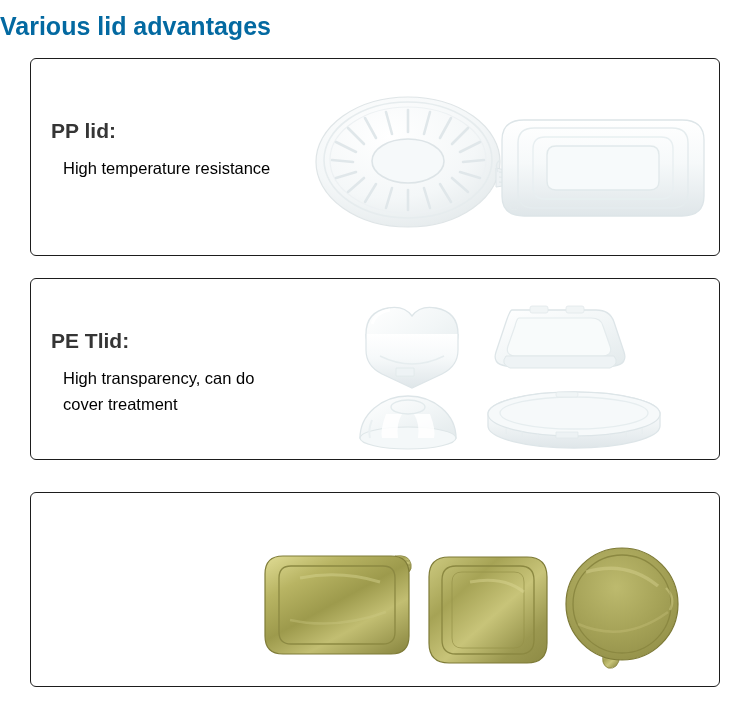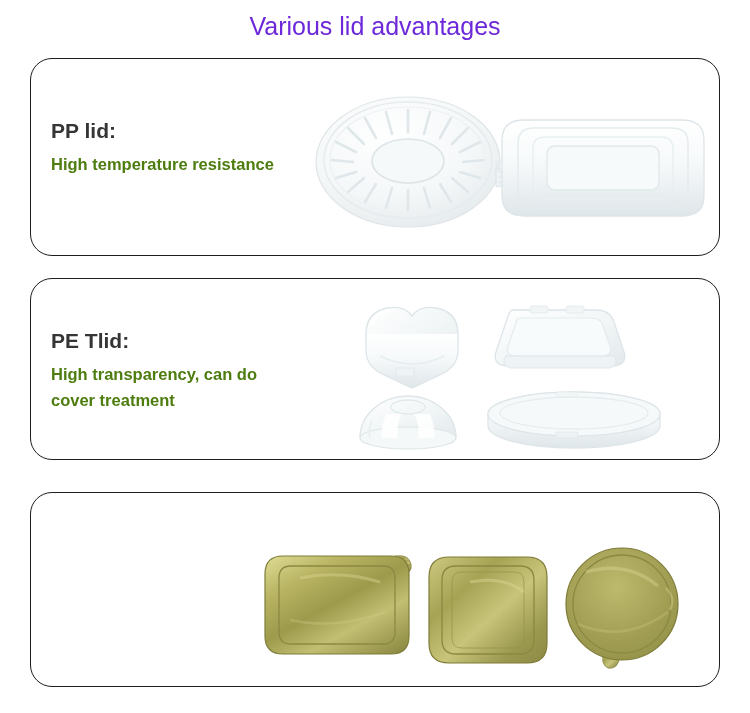--- a/index.html
+++ b/index.html
@@ -15,34 +15,34 @@
     overflow: hidden;
     position: relative;
   }
 
   
   .page-title {
     position: absolute;
     top: 12px;
     left: 0;
     width: 750px;
-    text-align: center;
+    text-align: left;
     font-size: 25px;
-    font-weight: normal;
-    color: #6d28d9;
+    font-weight: bold;
+    color: #0369a1;
     letter-spacing: 0px;
   }
 
   
   .panel {
     position: absolute;
     left: 30px;
     width: 690px;
     border: 1px solid #1d1d1d;
-    border-radius: 22px;
+    border-radius: 6px;
     background: #ffffff;
     box-sizing: border-box;
   }
   #panel-0 { top: 58px;  height: 198px; }
   #panel-1 { top: 278px; height: 182px; }
   #panel-2 { top: 492px; height: 195px; }
 
   .panel-text {
     position: absolute;
     left: 20px;
@@ -57,24 +57,24 @@
     font-weight: bold;
     color: #353535;
     line-height: 1.12;
     margin: 0 0 8px 0;
     white-space: pre-line;
   }
   #panel-2 .panel-heading { font-size: 20px; margin-bottom: 14px; }
 
   .panel-sub {
     font-size: 16.5px;
-    font-weight: bold;
-    color: #4d7c0f;
+    font-weight: normal;
+    color: #000000;
     line-height: 1.62;
-    margin: 0;
+    margin: 12px;
     white-space: pre-line;
   }
   #panel-2 .panel-sub { padding-left: 5px; font-size: 16px; }
 
   
   .art {
     position: absolute;
     top: 0; left: 0;
     width: 750px;
     height: 713px;

